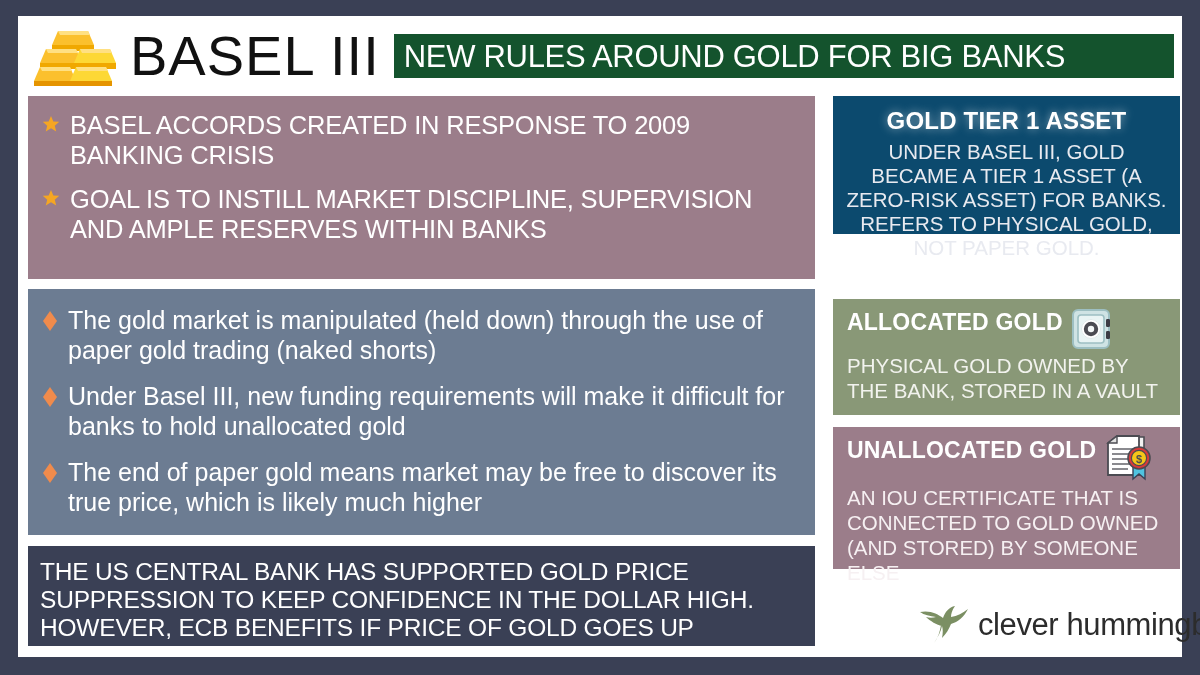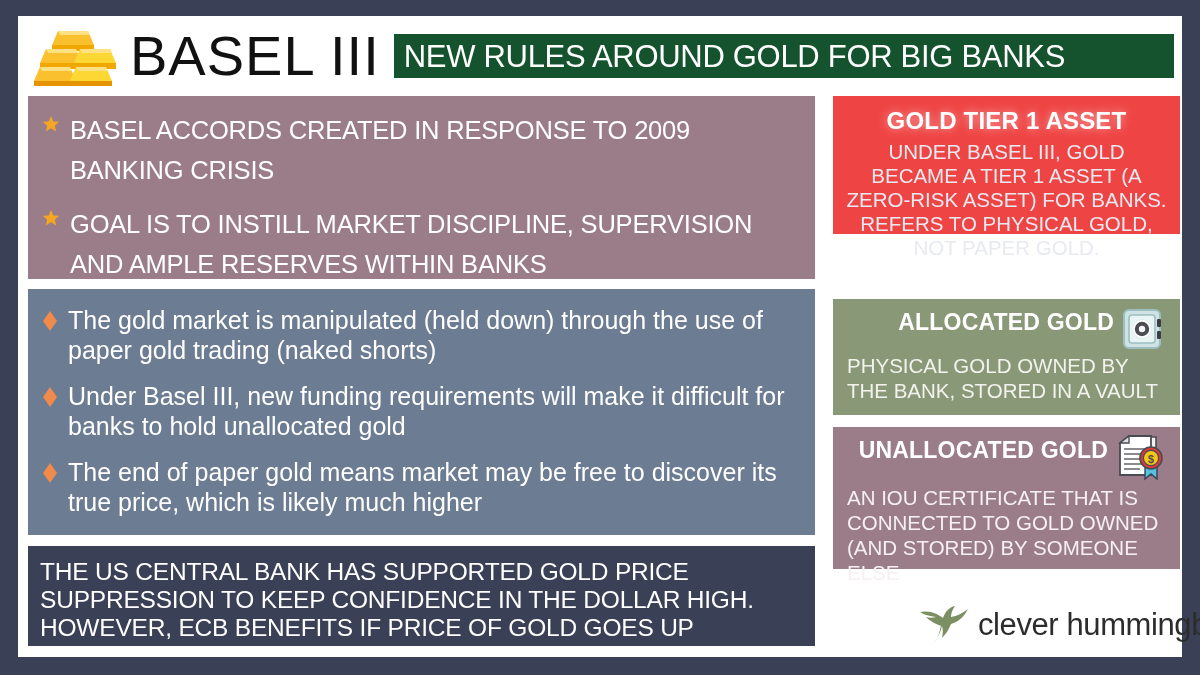--- a/index.html
+++ b/index.html
@@ -56,21 +56,21 @@
     background:#6c7c92;padding:16px 16px 12px 14px;
   }
   .panel-centralbank{
     left:10px;top:530px;width:787px;height:100px;
     background:#3a4055;padding:12px 16px 10px 12px;
   }
 
   
   .panel-tier1{
     left:815px;top:80px;width:347px;height:138px;
-    background:#ef4444;padding:10px 12px;
+    background:#0c4a6e;padding:10px 12px;
     text-align:center;
   }
   .panel-allocated{
     left:815px;top:283px;width:347px;height:116px;
     background:#899877;padding:10px 14px;
   }
   .panel-unallocated{
     left:815px;top:411px;width:347px;height:142px;
     background:#9b7d8a;padding:10px 14px;
   }
@@ -81,21 +81,21 @@
     display:flex;align-items:flex-start;
     margin:0 0 12px 0;
   }
   ul.blist li:last-child{margin-bottom:0;}
   .bullet{flex:0 0 auto;margin-right:10px;}
   .bullet svg{display:block;}
   .btext{color:#ffffff;}
 
   
   .panel-accords .btext{
-    font-size:25.5px;line-height:40px;letter-spacing:-0.2px;
+    font-size:25.5px;line-height:30px;letter-spacing:-0.2px;
     text-transform:uppercase;font-weight:400;
   }
   .panel-accords ul.blist li{margin-bottom:14px;}
   .panel-accords .bullet{margin-top:5px;}
 
   
   .panel-funding .btext{
     font-size:25px;line-height:30px;letter-spacing:0px;font-weight:400;
   }
   .panel-funding ul.blist li{margin-bottom:16px;}
@@ -114,21 +114,21 @@
     text-shadow:0 0 10px rgba(255,255,255,0.55);
     margin-bottom:4px;
   }
   .tier1-body{
     color:#e8eaf0;font-size:20.5px;line-height:24px;letter-spacing:0px;
     text-transform:uppercase;font-weight:400;
   }
 
   
   .card-head{
-    display:flex;align-items:flex-start;justify-content:flex-end;
+    display:flex;align-items:flex-start;justify-content:flex-start;
   }
   .card-title{
     color:#ffffff;font-weight:700;font-size:23px;line-height:26px;
     letter-spacing:0.2px;text-transform:uppercase;
   }
   .card-body{
     color:#f2f3ee;font-size:20.5px;line-height:25px;letter-spacing:0px;
     text-transform:uppercase;font-weight:400;margin-top:2px;
   }
   .panel-unallocated .card-body{color:#f6f0f2;}

